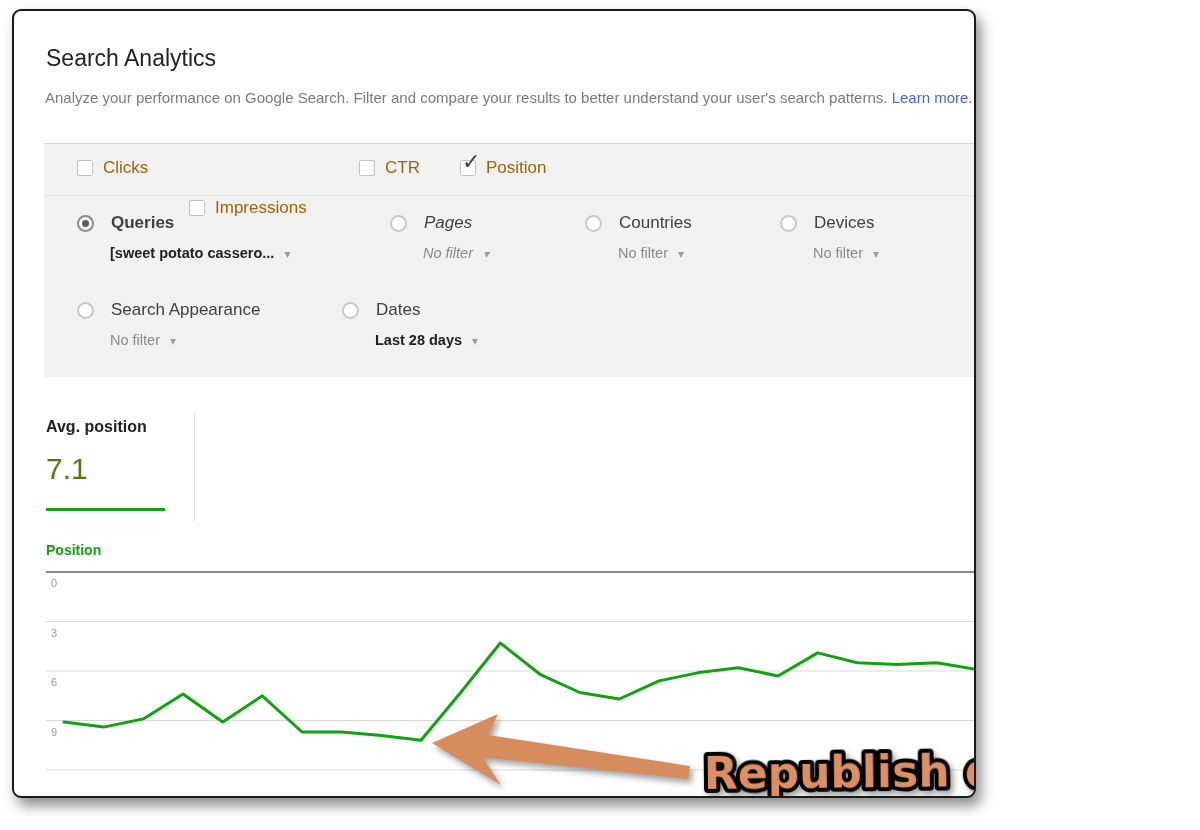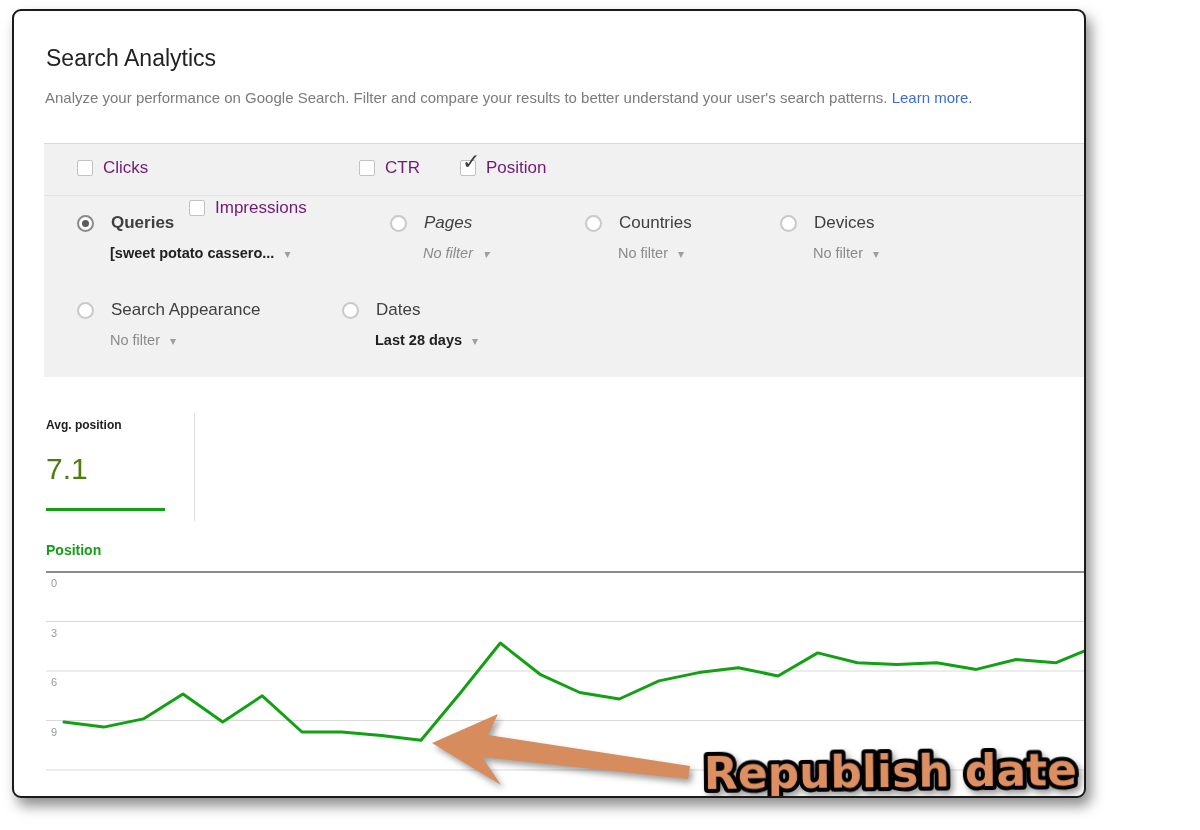--- a/index.html
+++ b/index.html
@@ -1,34 +1,34 @@
 <!DOCTYPE html>
 <html><head>
 <meta charset="utf-8">
 <style>
   * { box-sizing: border-box; margin: 0; padding: 0; }
   html, body { width: 1200px; height: 830px; background: #ffffff; font-family: "Liberation Sans", sans-serif; }
   .frame {
-    position: absolute; left: 12px; top: 9px; width: 1074px; height: 789px;
+    position: absolute; left: 12px; top: 9px; width: 964px; height: 789px;
     background: #ffffff; border: 2px solid #1a1a1a; border-radius: 9px;
     box-shadow: 5px 8px 13px rgba(50,50,50,0.55);
     overflow: hidden;
   }
   .page-title { position: absolute; left: 32px; top: 34px; font-size: 23px; color: #222; font-weight: 400; }
   .page-subtitle { position: absolute; left: 31px; top: 78px; font-size: 15px; color: #7b7b7b; }
   .learn-more { color: #3e6ad8; text-decoration: none; cursor: pointer; }
 
   
   .panel { position: absolute; left: 30px; top: 132px; width: 1113px; height: 234px; background: #f1f1f1; border-top: 1px solid #d8d8d8; }
   .metrics-row { position: absolute; left: 0; top: 0; width: 100%; height: 52px; border-bottom: 1px solid #e2e2e2; }
   .metric { position: absolute; top: 14px; display: flex; align-items: center; cursor: pointer; }
   .m0 { left: 33px; } .m1 { left: 145px; margin-top: 40px; } .m2 { left: 315px; } .m3 { left: 416px; }
   .checkbox { position: relative; width: 16px; height: 16px; background: #fff; border: 1px solid #c2c2c2; border-radius: 2px; margin-right: 10px; flex: 0 0 auto; }
   .checkbox .check-icon { position: absolute; left: 1px; top: -10px; font-size: 22px; color: #3d3d3d; line-height: 1; }
-  .metric-label { font-size: 17px; color: #701a75; }
+  .metric-label { font-size: 17px; color: #a16207; }
 
   
   .filter-block { position: absolute; cursor: pointer; }
   .f0 { left: 33px;  top: 69px; }
   .f1 { left: 346px; top: 69px; font-style: italic; }
   .f2 { left: 541px; top: 69px; }
   .f3 { left: 736px; top: 69px; }
   .f4 { left: 931px; top: 69px; }
   .f5 { left: 33px;  top: 156px; }
   .f6 { left: 298px; top: 156px; }
@@ -37,21 +37,21 @@
   .radio.selected { border-color: #8a8a8a; }
   .radio .radio-dot { display: none; }
   .radio.selected .radio-dot { display: block; position: absolute; left: 3px; top: 3px; width: 7px; height: 7px; border-radius: 50%; background: #5c5c5c; }
   .filter-label { font-size: 17px; color: #404040; }
   .filter-label.bold { font-weight: bold; }
   .filter-value { margin-top: 12px; margin-left: 33px; font-size: 14.5px; color: #8a8a8a; }
   .filter-value.bold-value { color: #212121; font-weight: bold; }
   .caret { color: #9e9e9e; font-size: 12px; margin-left: 6px; font-weight: 400; }
 
   
-  .stat-label { position: absolute; left: 32px; top: 407px; font-size: 12px; font-weight: bold; color: #212121; }
+  .stat-label { position: absolute; left: 32px; top: 407px; font-size: 16px; font-weight: bold; color: #212121; }
   .stat-value { position: absolute; left: 32px; top: 441px; font-size: 30px; color: #4d7c0f; font-weight: 400; }
   .stat-underline { position: absolute; left: 32px; top: 497px; width: 119px; height: 3px; }
   .stat-divider { position: absolute; left: 180px; top: 402px; width: 1px; height: 108px; background: #dcdcdc; }
 
   .chart-title { position: absolute; left: 32px; top: 531px; font-size: 14px; font-weight: bold; }
 
   svg.overlay { position: absolute; left: 0; top: 0; width: 1174px; height: 789px; }
   .grid-major { stroke: #8c8c8c; stroke-width: 2; }
   .grid-minor { stroke: #d9d9d9; stroke-width: 1; }
   .tick-label { font-size: 11px; fill: #9b9b9b; font-family: "Liberation Sans", sans-serif; }

